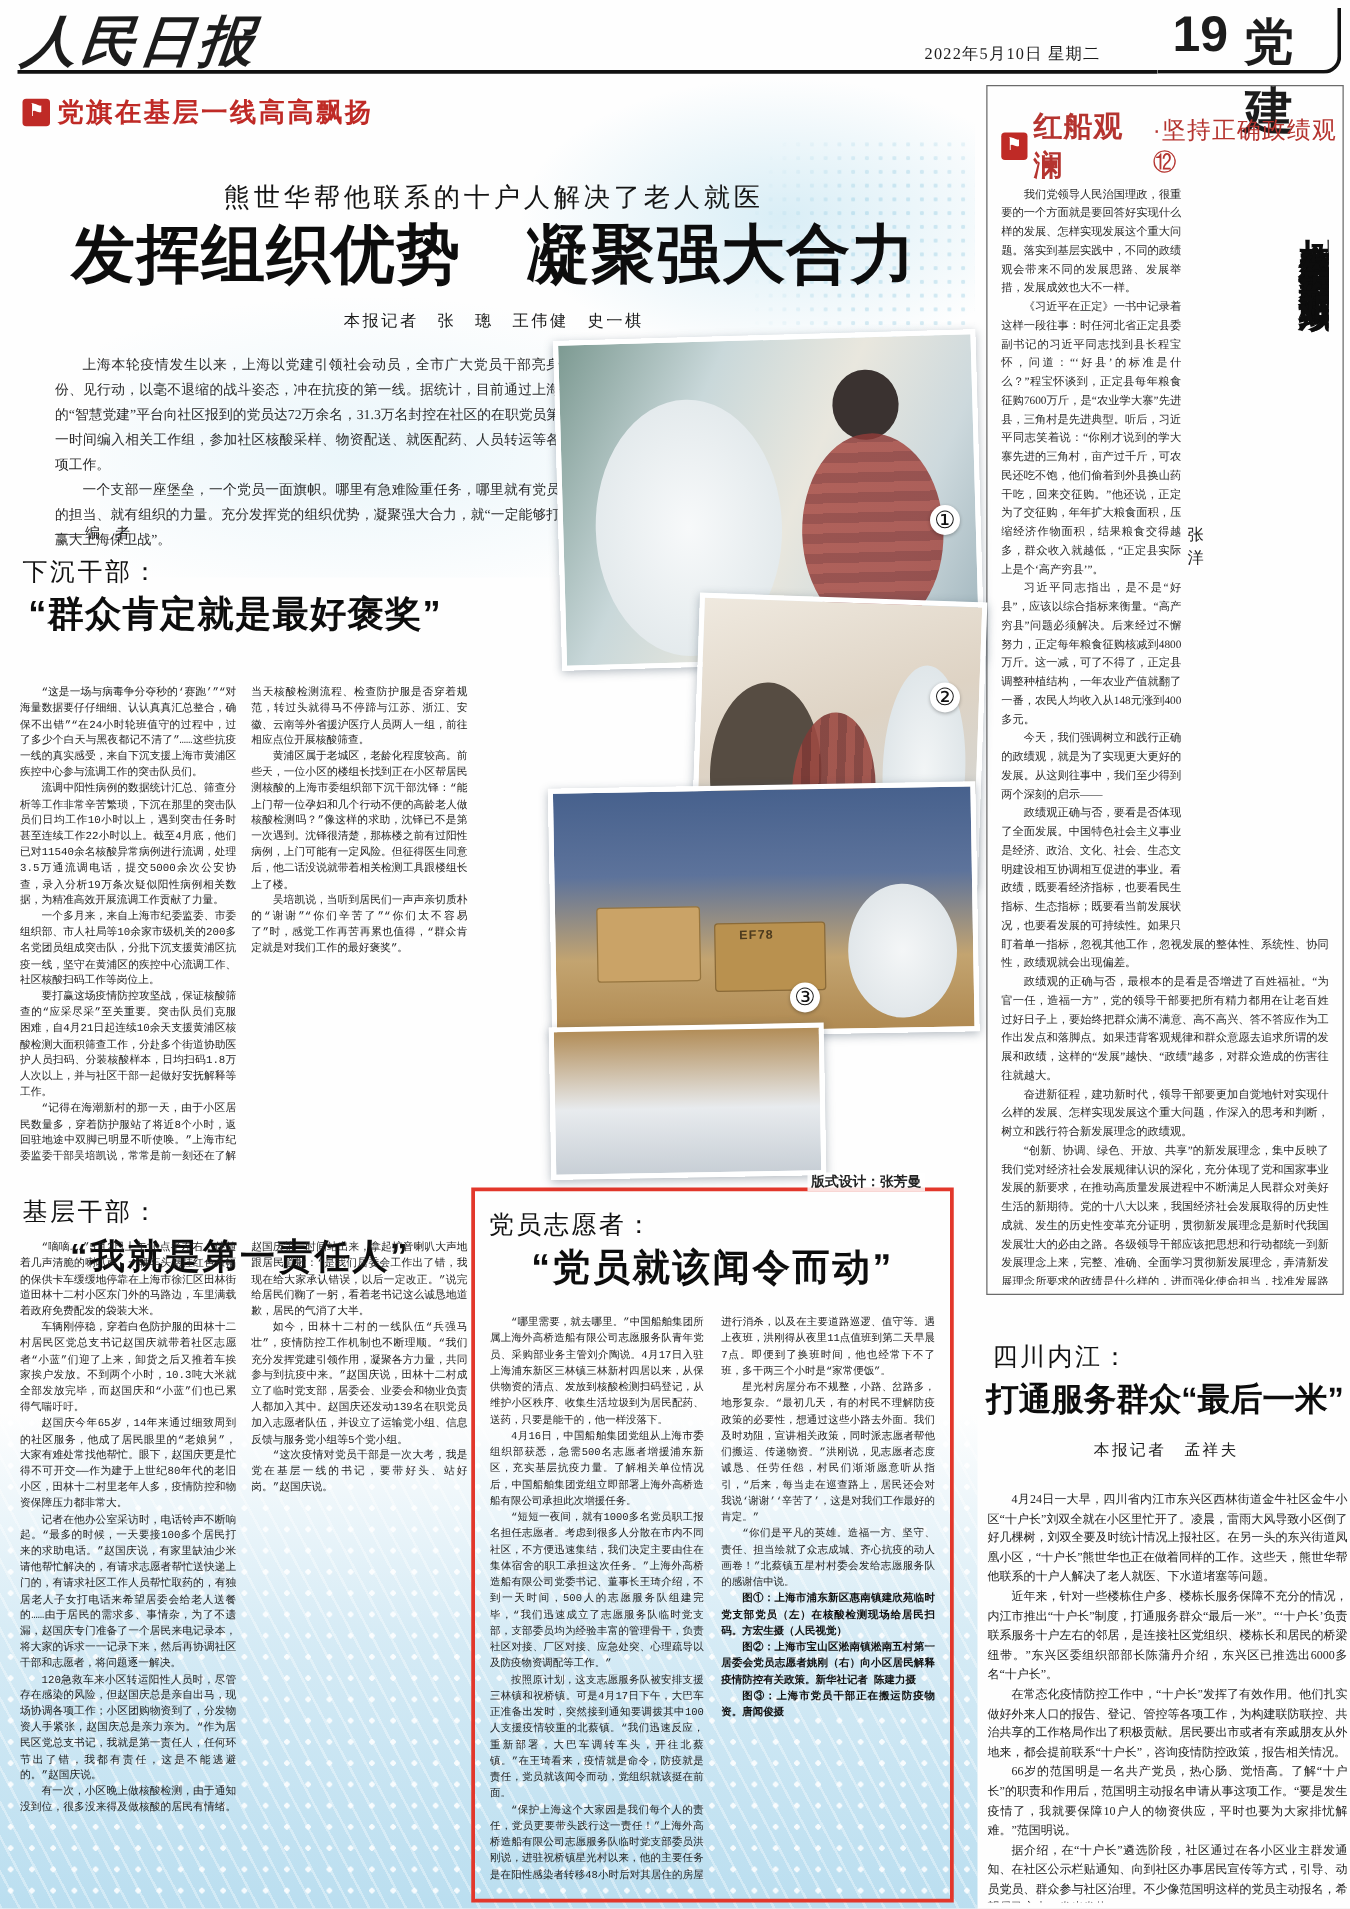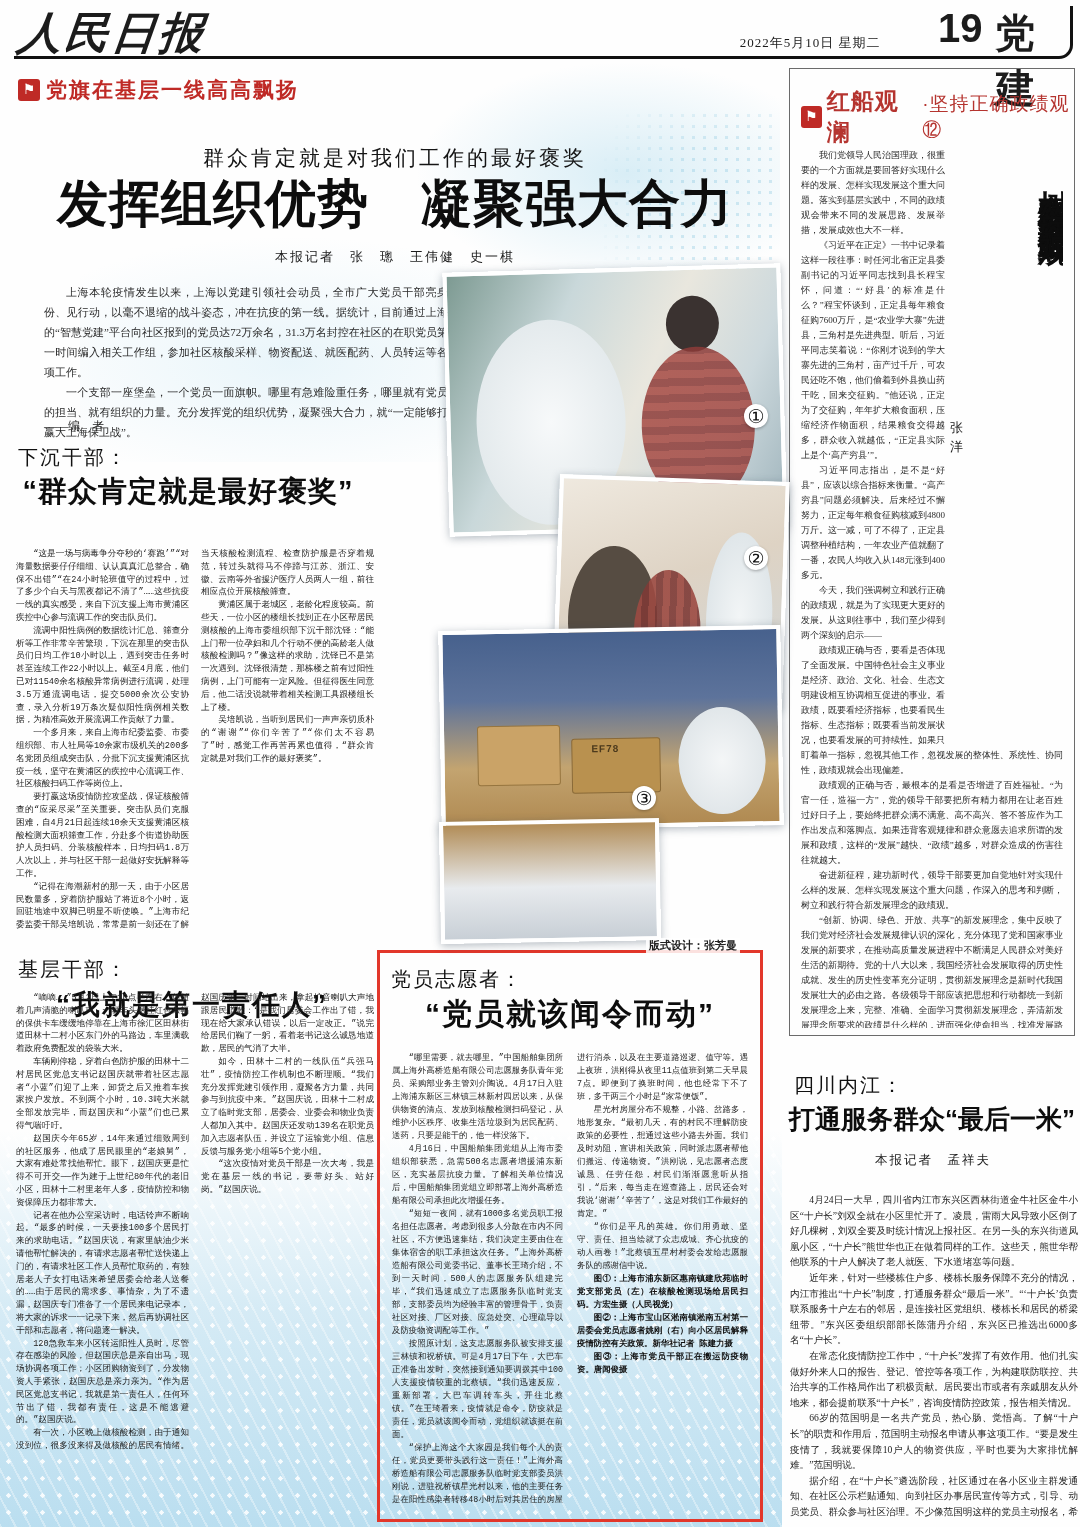--- a/index.html
+++ b/index.html
@@ -130,21 +130,21 @@
   <div class="abs header-pagenum">19</div>
   <div class="abs header-section">党建</div>
   <div class="abs header-rule"></div>
   <div class="abs header-bracket"></div>
 
   <div class="abs banner">
     <span class="flag-icon">⚑</span>
     <span class="banner-label">党旗在基层一线高高飘扬</span>
   </div>
 
-  <div class="abs kicker">群众肯定就是对我们工作的最好褒奖</div>
+  <div class="abs kicker">熊世华帮他联系的十户人解决了老人就医</div>
   <div class="abs main-headline">发挥组织优势　凝聚强大合力</div>
   <div class="abs main-byline">本报记者　张　璁　王伟健　史一棋</div>
   <div class="abs editor-note">
       <p>上海本轮疫情发生以来，上海以党建引领社会动员，全市广大党员干部亮身份、见行动，以毫不退缩的战斗姿态，冲在抗疫的第一线。据统计，目前通过上海的“智慧党建”平台向社区报到的党员达72万余名，31.3万名封控在社区的在职党员第一时间编入相关工作组，参加社区核酸采样、物资配送、就医配药、人员转运等各项工作。</p>
       <p>一个支部一座堡垒，一个党员一面旗帜。哪里有急难险重任务，哪里就有党员的担当、就有组织的力量。充分发挥党的组织优势，凝聚强大合力，就“一定能够打赢大上海保卫战”。</p>
     </div>
   <div class="abs editor-sign">——编　者</div>
 
   <div class="photo photo1">
     <div class="fig f-ppe1"></div>
@@ -197,21 +197,21 @@
   <div class="abs sec-label dy-label">党员志愿者：</div>
   <div class="abs sec-headline dy-headline">“党员就该闻令而动”</div>
   <div class="abs body-cols dy-body">
     <div>
         <p>“哪里需要，就去哪里。”中国船舶集团所属上海外高桥造船有限公司志愿服务队青年党员、采购部业务主管刘介陶说。4月17日入驻上海浦东新区三林镇三林新村四居以来，从保供物资的清点、发放到核酸检测扫码登记，从维护小区秩序、收集生活垃圾到为居民配药、送药，只要是能干的，他一样没落下。</p>
         <p>4月16日，中国船舶集团党组从上海市委组织部获悉，急需500名志愿者增援浦东新区，充实基层抗疫力量。了解相关单位情况后，中国船舶集团党组立即部署上海外高桥造船有限公司承担此次增援任务。</p>
         <p>“短短一夜间，就有1000多名党员职工报名担任志愿者。考虑到很多人分散在市内不同社区，不方便迅速集结，我们决定主要由住在集体宿舍的职工承担这次任务。”上海外高桥造船有限公司党委书记、董事长王琦介绍，不到一天时间，500人的志愿服务队组建完毕，“我们迅速成立了志愿服务队临时党支部，支部委员均为经验丰富的管理骨干，负责社区对接、厂区对接、应急处突、心理疏导以及防疫物资调配等工作。”</p>
         <p>按照原计划，这支志愿服务队被安排支援三林镇和祝桥镇。可是4月17日下午，大巴车正准备出发时，突然接到通知要调拨其中100人支援疫情较重的北蔡镇。“我们迅速反应，重新部署，大巴车调转车头，开往北蔡镇。”在王琦看来，疫情就是命令，防疫就是责任，党员就该闻令而动，党组织就该挺在前面。</p>
         <p>“保护上海这个大家园是我们每个人的责任，党员更要带头践行这一责任！”上海外高桥造船有限公司志愿服务队临时党支部委员洪刚说，进驻祝桥镇星光村以来，他的主要任务是在阳性感染者转移48小时后对其居住的房屋进行消杀，以及在主要道路巡逻、值守等。遇上夜班，洪刚得从夜里11点值班到第二天早晨7点。即便到了换班时间，他也经常下不了班，多干两三个小时是“家常便饭”。</p>
         <p>星光村房屋分布不规整，小路、岔路多，地形复杂。“最初几天，有的村民不理解防疫政策的必要性，想通过这些小路去外面。我们及时劝阻，宣讲相关政策，同时派志愿者帮他们搬运、传递物资。”洪刚说，见志愿者态度诚恳、任劳任怨，村民们渐渐愿意听从指引，“后来，每当走在巡查路上，居民还会对我说‘谢谢’‘辛苦了’，这是对我们工作最好的肯定。”</p>
-        <p>“你们是平凡的英雄。你们用勇敢、坚守、责任、担当绘就了众志成城、齐心抗疫的动人画卷！”北蔡镇五星村村委会发给志愿服务队的感谢信中说。</p>
+        <p>“你们是平凡的英雄。造福一方、坚守、责任、担当绘就了众志成城、齐心抗疫的动人画卷！”北蔡镇五星村村委会发给志愿服务队的感谢信中说。</p>
       </div>
     <div class="captions">
         <p>图①：上海市浦东新区惠南镇建欣苑临时党支部党员（左）在核酸检测现场给居民扫码。方宏生摄（人民视觉）</p>
         <p>图②：上海市宝山区淞南镇淞南五村第一居委会党员志愿者姚刚（右）向小区居民解释疫情防控有关政策。新华社记者 陈建力摄</p>
         <p>图③：上海市党员干部正在搬运防疫物资。唐闻俊摄</p>
       </div>
   </div>
 
   <div class="abs hc-box"></div>
   <div class="abs hc-tag">

